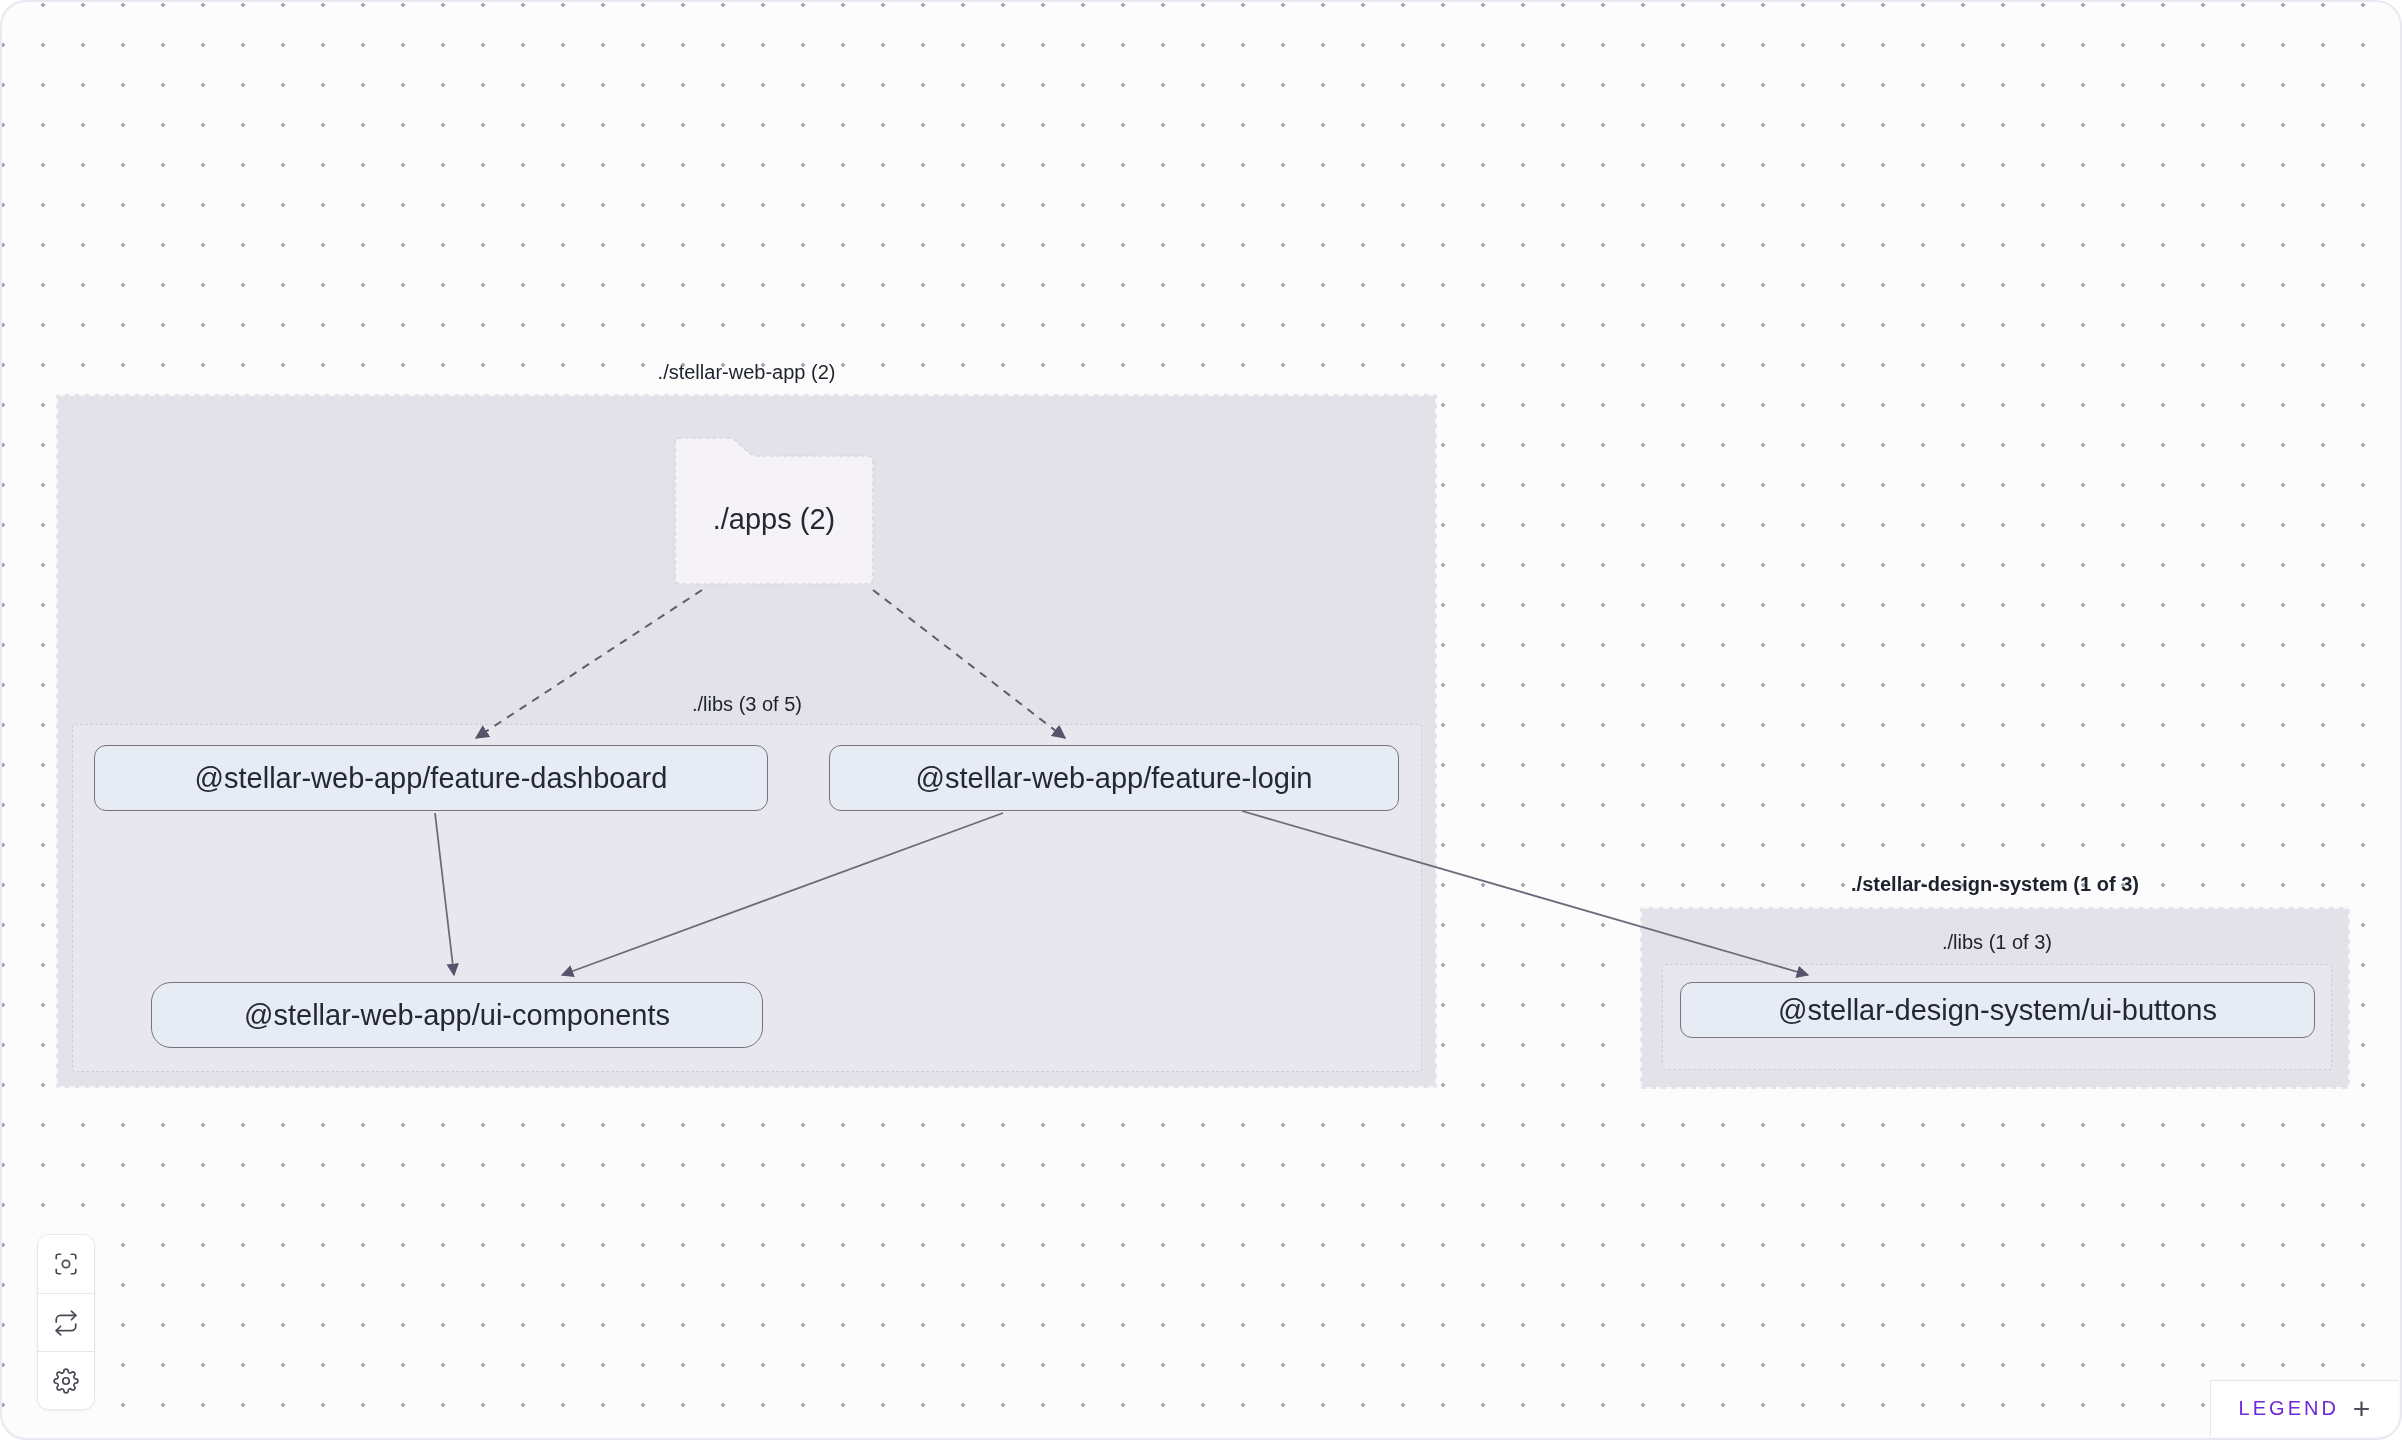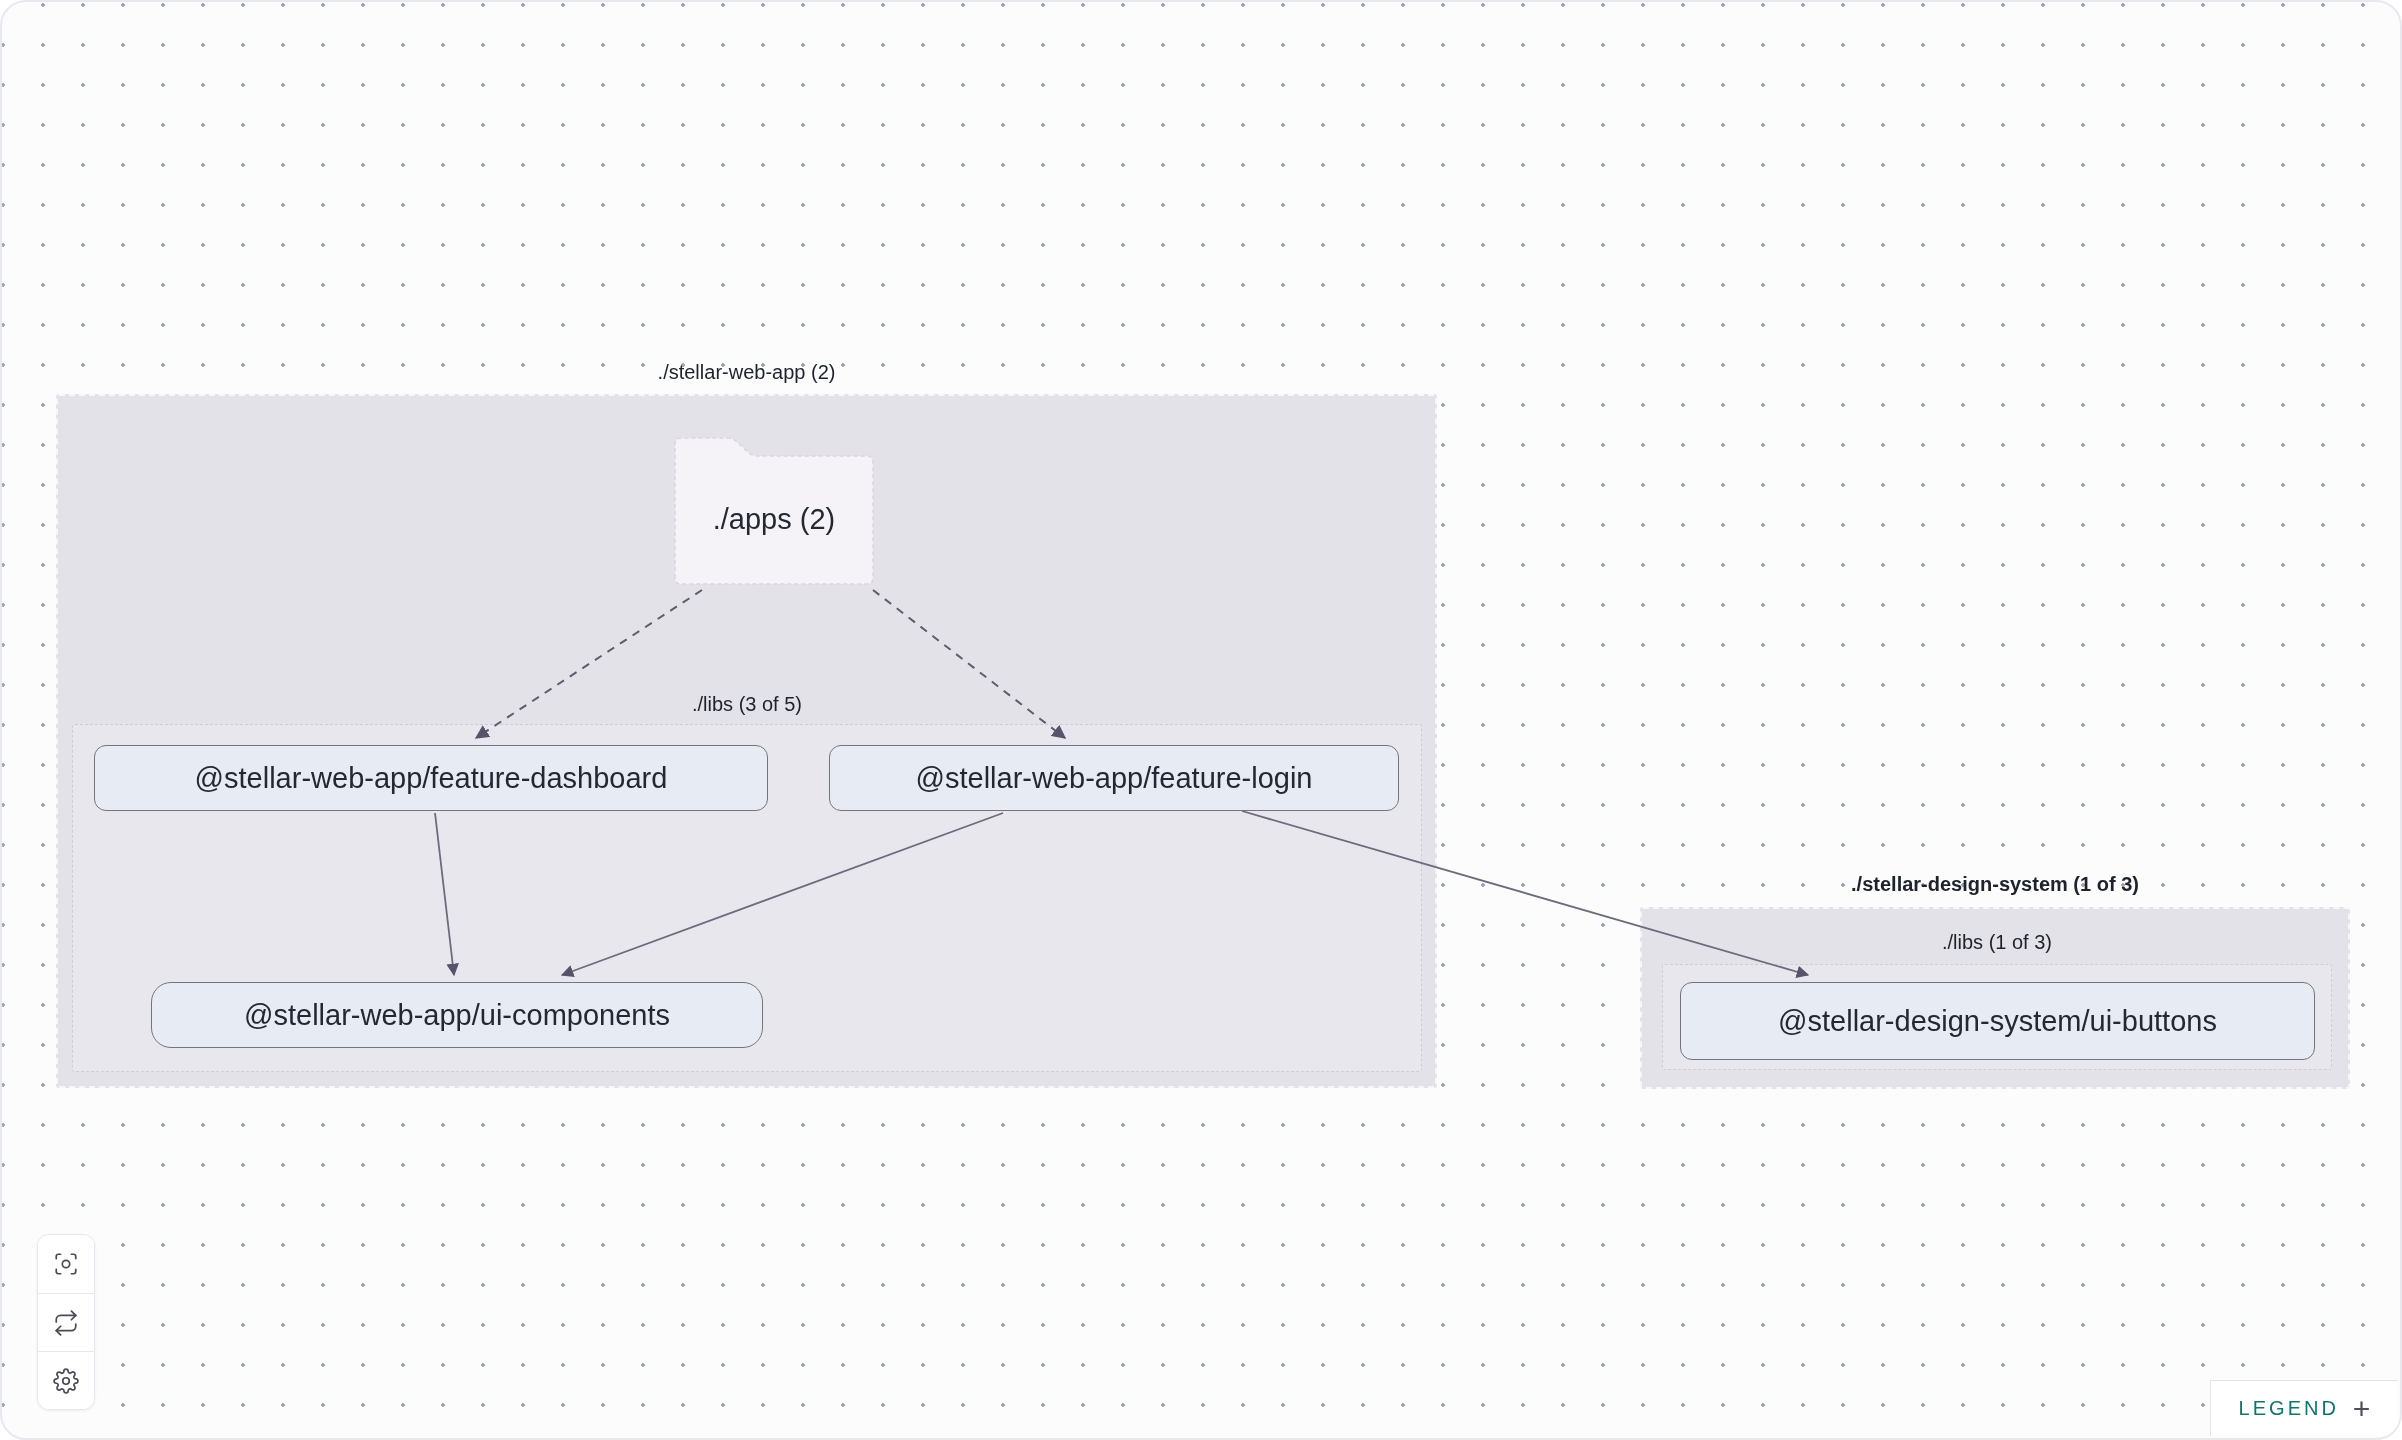--- a/index.html
+++ b/index.html
@@ -96,21 +96,21 @@
     position:absolute;right:2px;bottom:2px;
     width:188px;height:56px;
     background:#ffffff;
     border-top:1px solid #e4e4ea;
     border-left:1px solid #e4e4ea;
     display:flex;align-items:center;justify-content:center;gap:14px;
     z-index:10;
     cursor:pointer;
   }
   .legend-text{
-    font-size:20px;letter-spacing:3px;color:#0f766e;font-weight:500;
+    font-size:20px;letter-spacing:3px;color:#6d28d9;font-weight:500;
   }
   .legend-plus{
     font-size:30px;font-weight:300;color:#4e4e58;line-height:1;
   }
 </style>
 </head>
 <body>
 
 <div class="stage">
 
@@ -140,21 +140,21 @@
   <div class="folder-wrap" style="left:670px;top:431px;width:204px;height:152px;">
     <svg width="204" height="152" viewBox="0 0 204 152">
       <path d="M3 145 V11 Q3 5 9 5 H55 Q61 5 65 9 L76 19 Q80 23 86 23 H195 Q201 23 201 29 V145 Q201 151 195 151 H9 Q3 151 3 145 Z" fill="#f5f3f8" stroke="#d9d6e2" stroke-width="1.5" stroke-dasharray="4 3"></path>
     </svg>
     <div class="folder-label">./apps (2)</div>
   </div>
 
   <div class="node" style="left:827px;top:743px;width:570px;height:66px;">@stellar-web-app/feature-login</div>
   <div class="node" style="left:92px;top:743px;width:674px;height:66px;">@stellar-web-app/feature-dashboard</div>
   <div class="node" style="left:149px;top:980px;width:612px;height:66px;border-radius:20px;">@stellar-web-app/ui-components</div>
-  <div class="node" style="left:1678px;top:980px;width:635px;height:78px;">@stellar-design-system/ui-buttons</div>
+  <div class="node" style="left:1678px;top:980px;width:635px;height:56px;">@stellar-design-system/ui-buttons</div>
 
   <div class="toolbar">
     <button class="tb-btn">
       <svg width="26" height="26" viewBox="0 0 24 24">
         <path d="M7 3H5a2 2 0 0 0-2 2v2"></path>
         <path d="M17 3h2a2 2 0 0 1 2 2v2"></path>
         <path d="M7 21H5a2 2 0 0 1-2-2v-2"></path>
         <path d="M17 21h2a2 2 0 0 0 2-2v-2"></path>
         <circle cx="12" cy="12" r="3.4"></circle>
       </svg>

